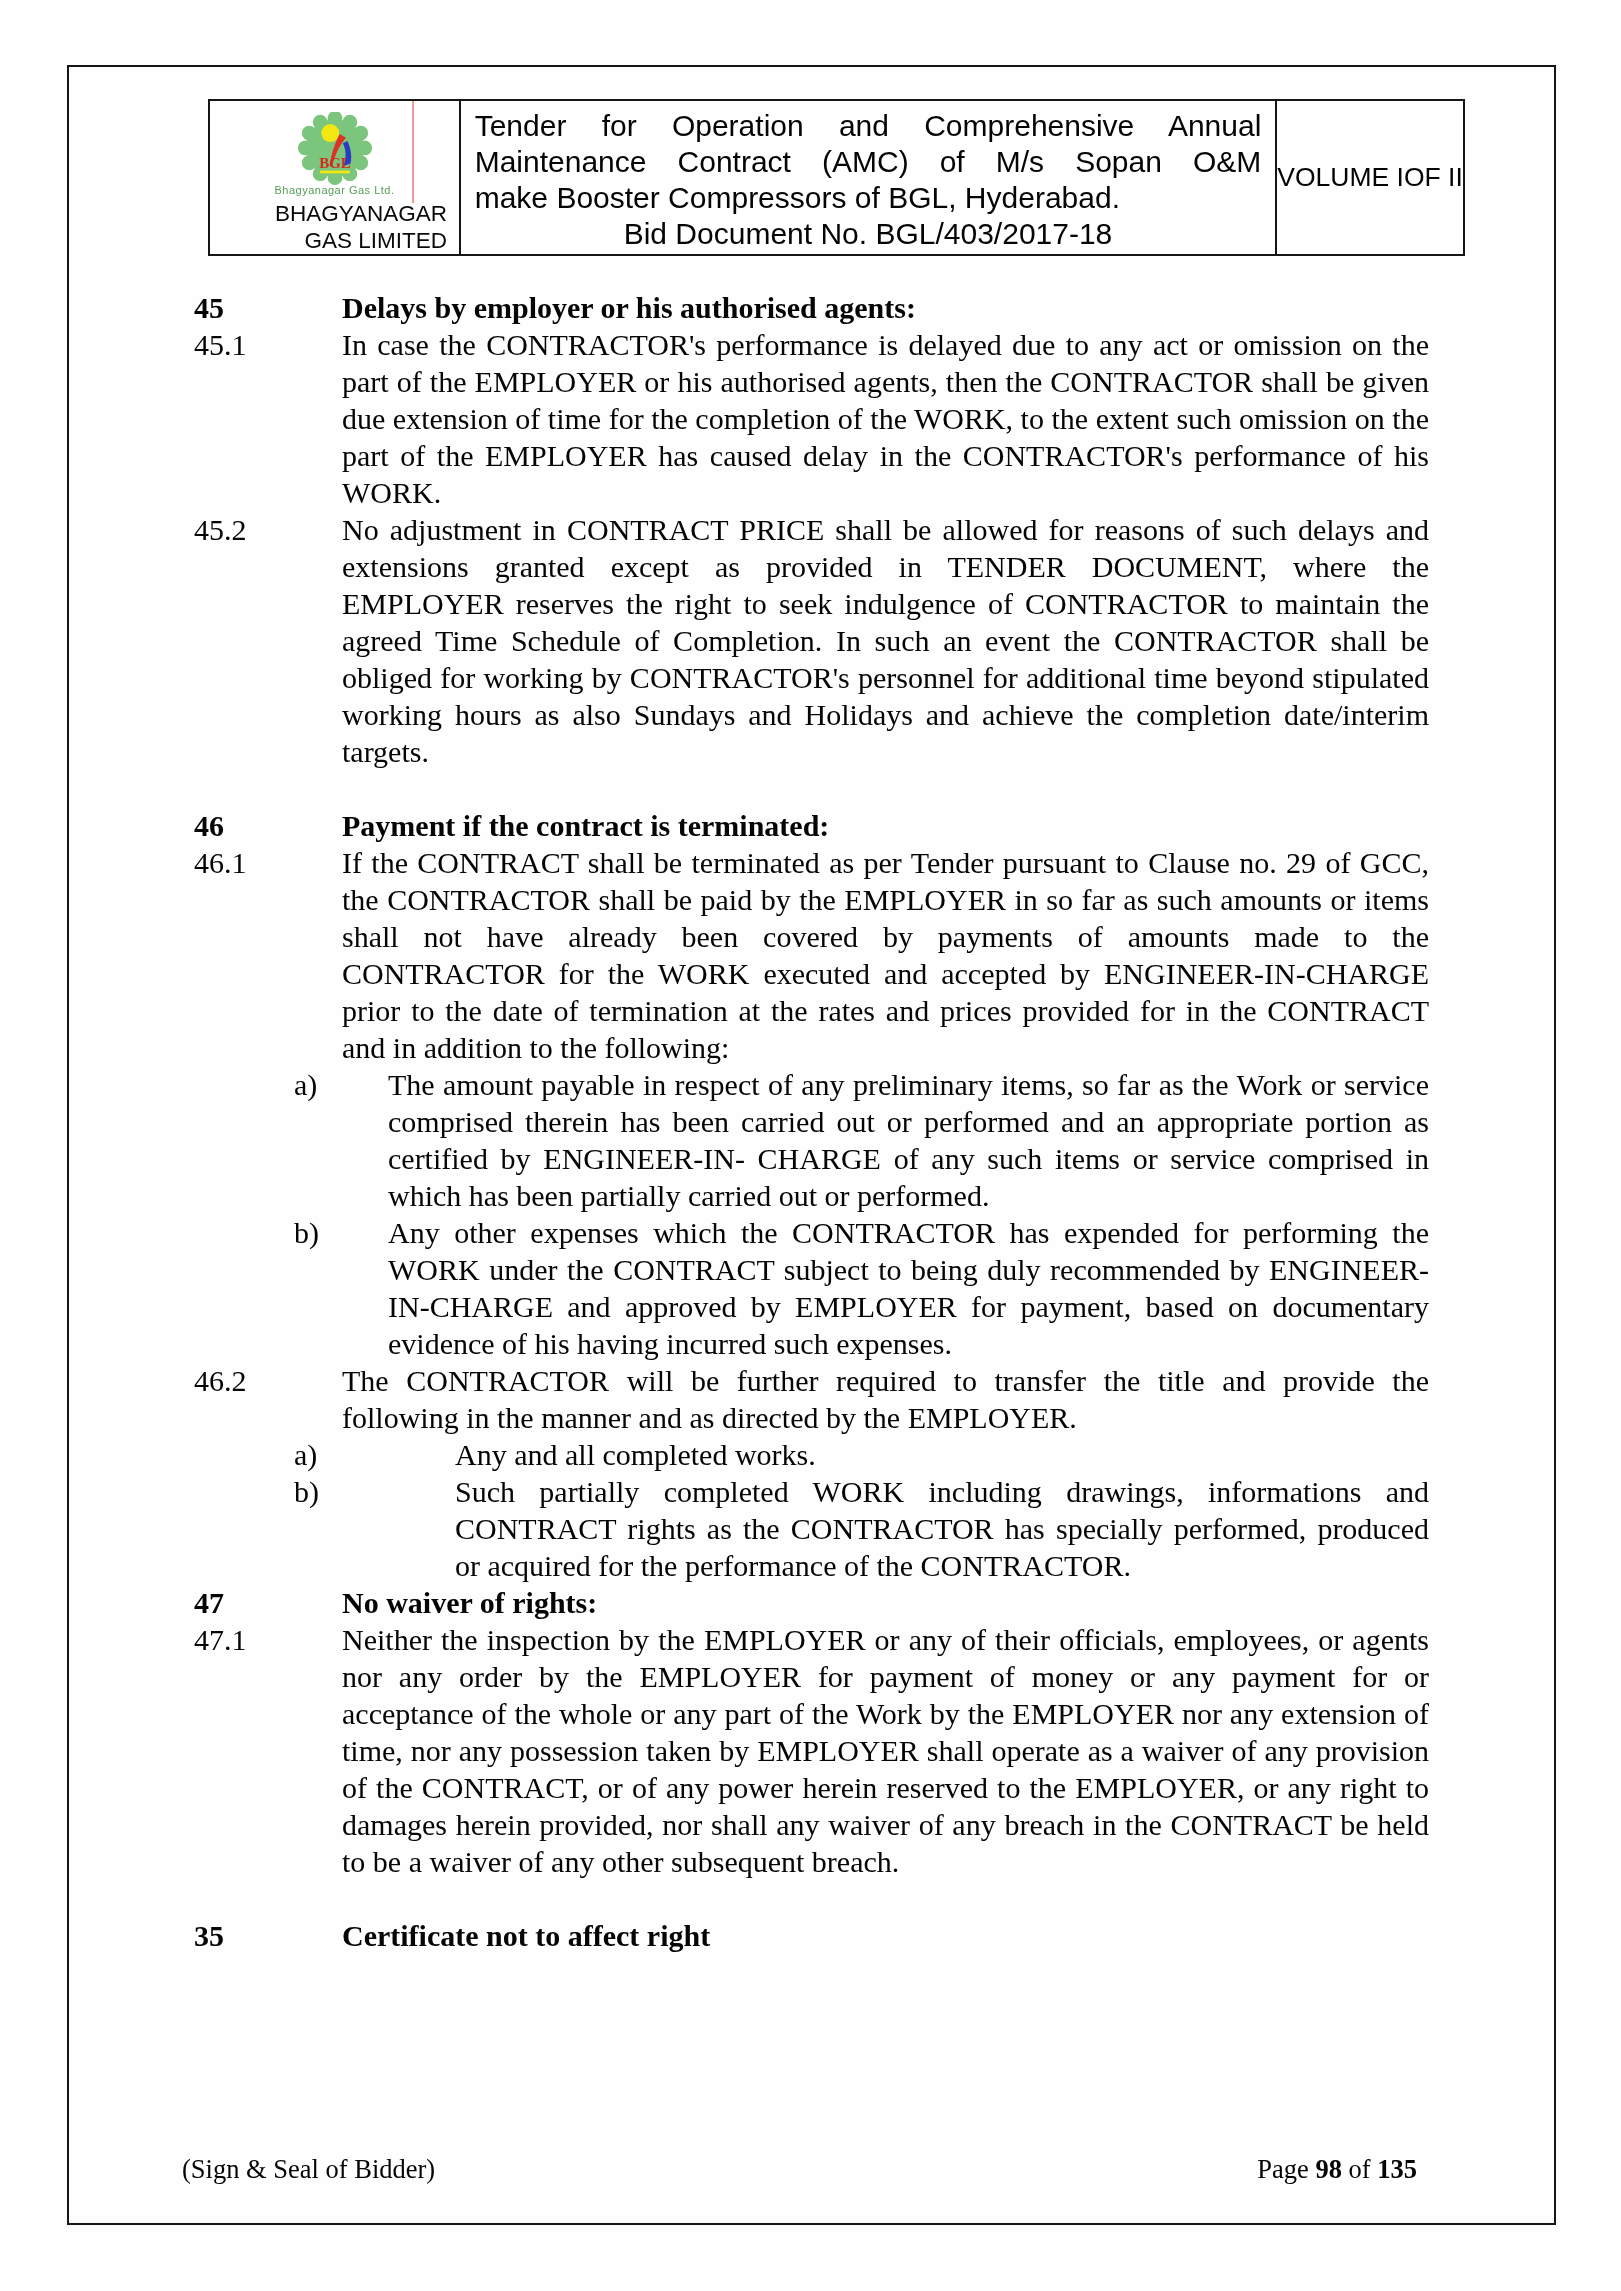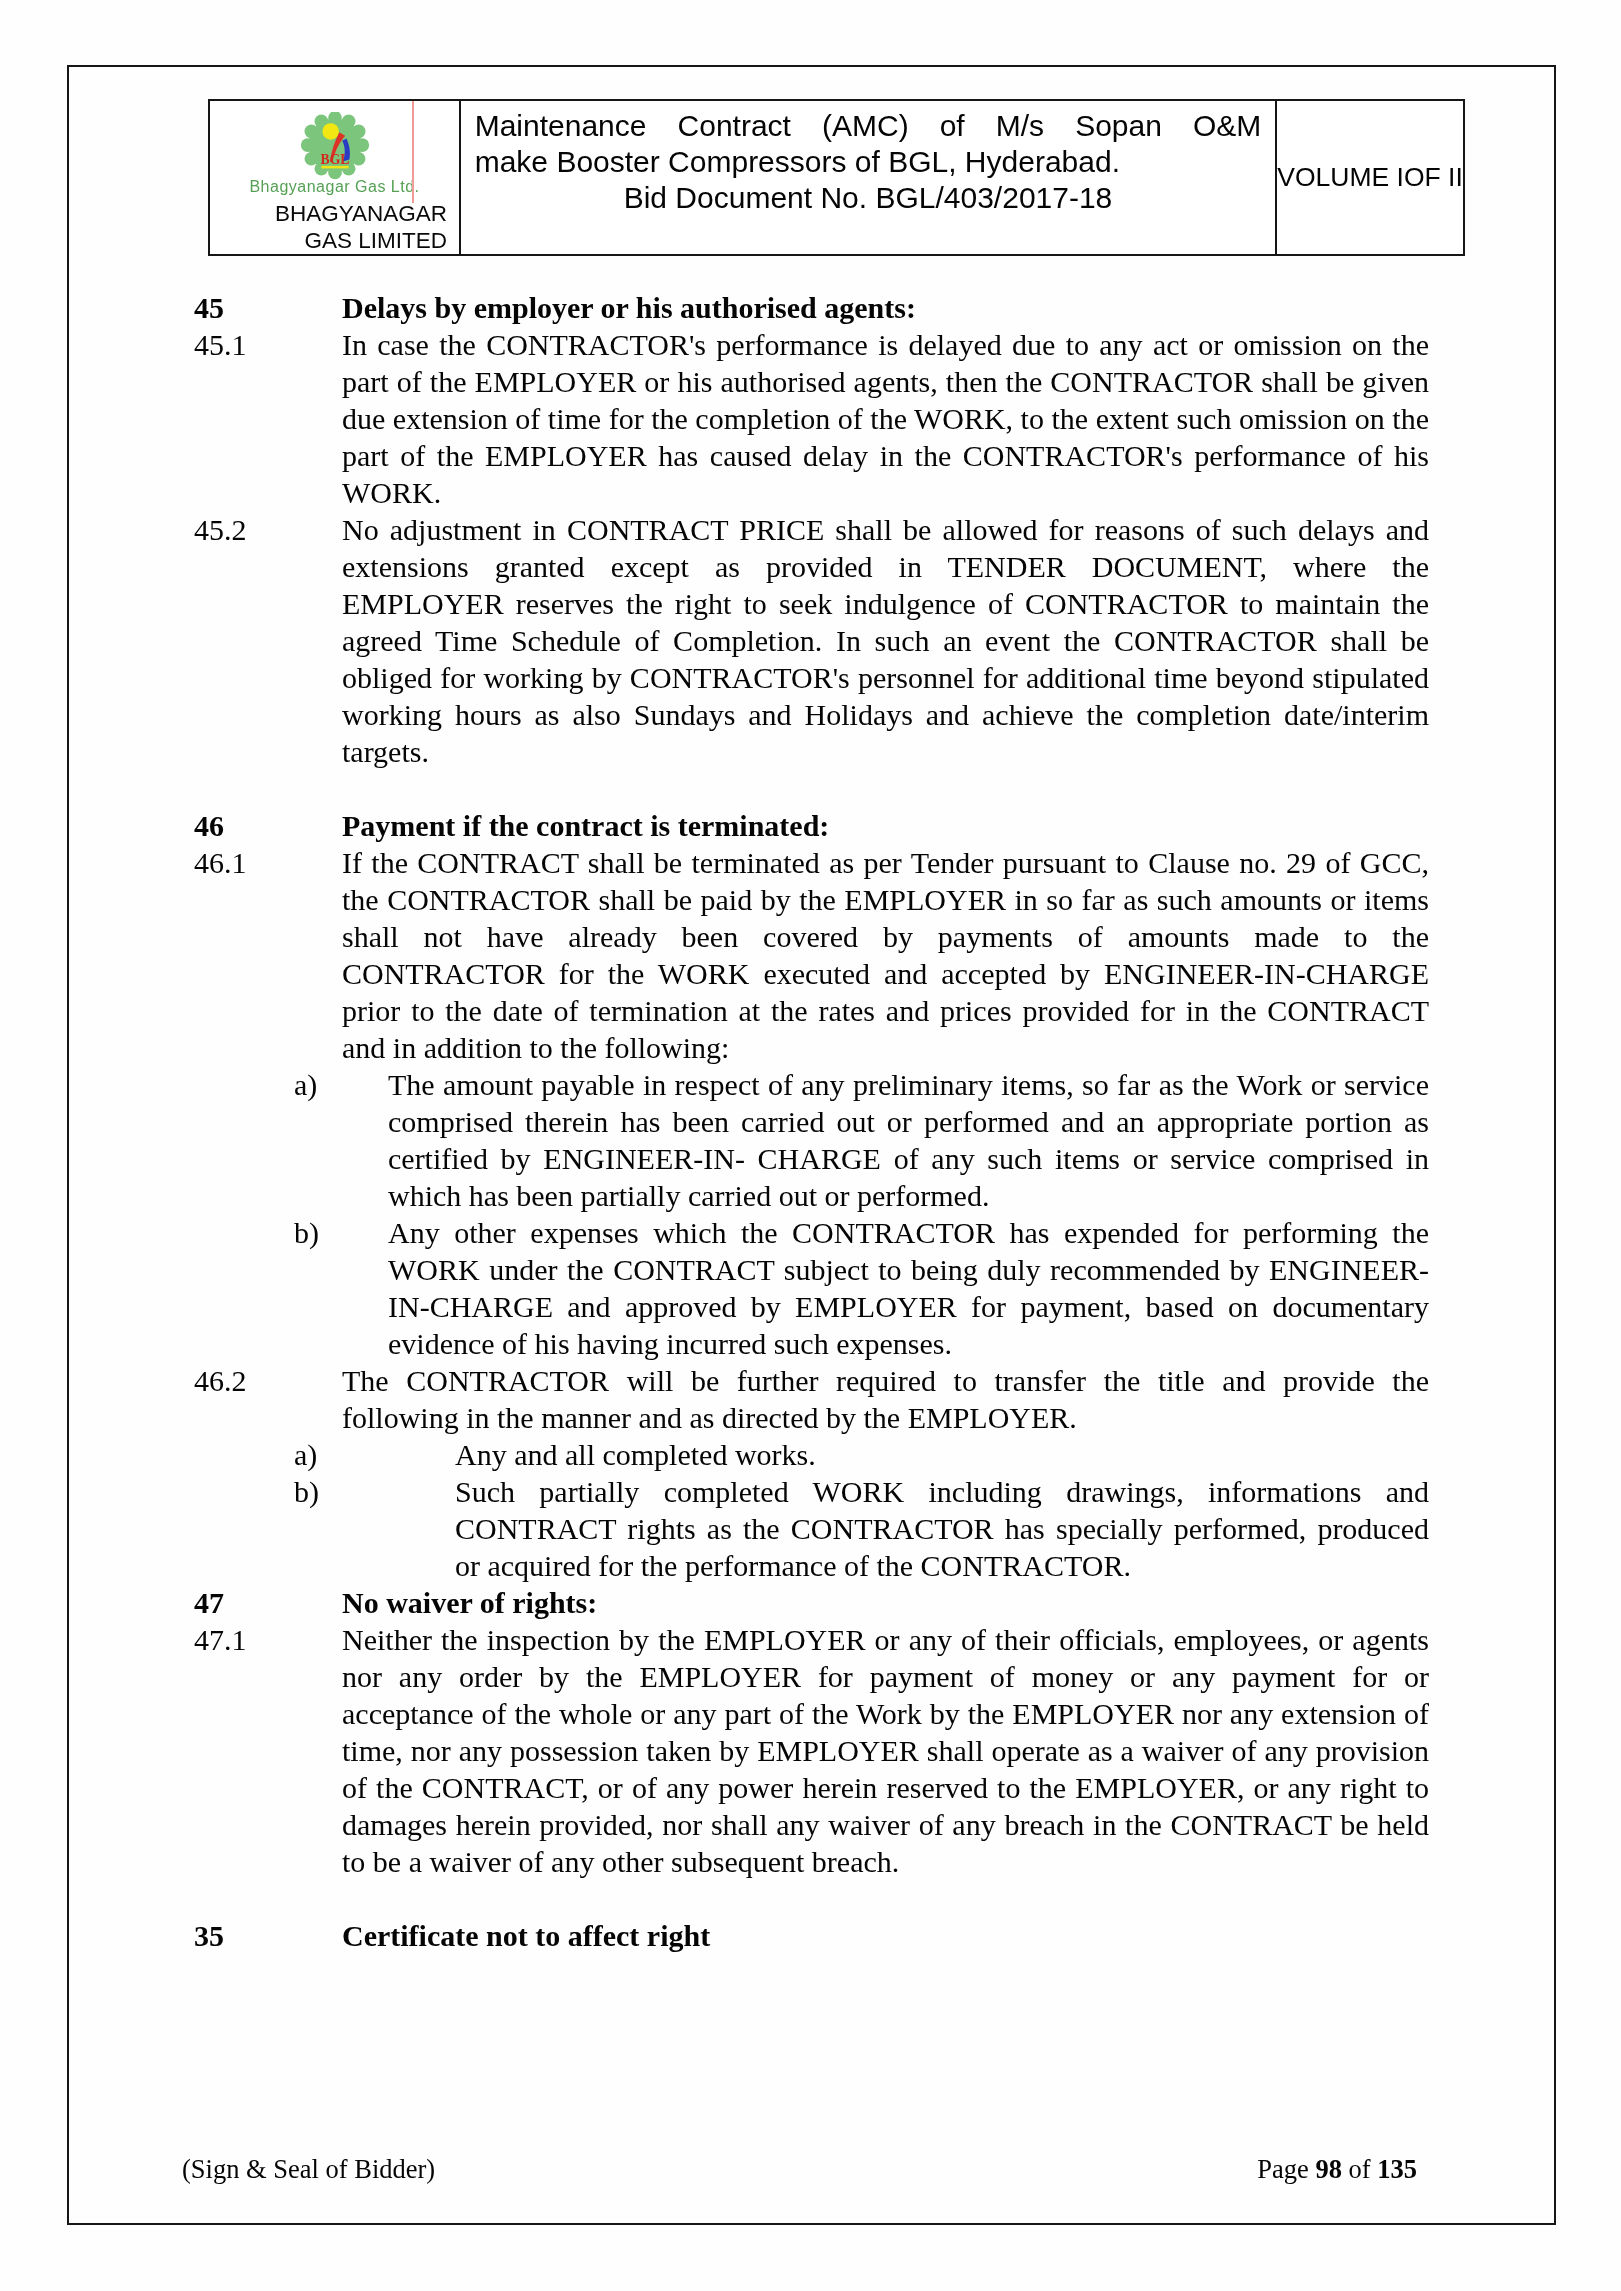--- a/index.html
+++ b/index.html
@@ -17,21 +17,21 @@
     position:absolute; left:208px; top:99px; width:1257px; height:157px;
     border:2px solid #161616; display:flex; box-sizing:border-box; background:#fff;
   }
   .cell-logo {
     width:251px; flex:0 0 251px; border-right:2px solid #161616; box-sizing:border-box;
     display:flex; flex-direction:column; align-items:center; padding-top:11px;
     overflow:hidden; position:relative;
   }
   .red-line { position:absolute; right:45px; top:0; width:2px; height:102px; background:#f09a9a; }
   .logo-caption {
-    font-family:"Liberation Sans", sans-serif; font-size:16px; color:#55a055;
+    font-family:"Liberation Sans", sans-serif; font-size:11px; color:#55a055;
     margin-top:-2.9px; letter-spacing:0.5px;
   }
   .company {
     font-family:"Liberation Sans", sans-serif; font-size:22.5px; line-height:26.5px;
     text-align:right; margin-top:4.9px; color:#0a0a0a; width:225px;
   }
   .cell-title {
     flex:1; border-right:2px solid #161616; box-sizing:border-box;
     padding:6.9px 13.7px 0 13.7px;
     font-family:"Liberation Sans", sans-serif; font-size:30px; line-height:36px; color:#050505;
@@ -94,20 +94,21 @@
         <path d="M66 37 C70 46 72 56 70 66 L61 69 C65 58 64 47 60 40 Z" fill="#2b3cc4"></path>
         <text x="50" y="72" text-anchor="middle" font-family="Liberation Serif, serif" font-size="19" font-weight="bold" fill="#d5281c">BGL</text>
         <rect x="31" y="75" width="38" height="3.5" fill="#f2e713"></rect>
       </svg>
       <div class="logo-caption">Bhagyanagar Gas Ltd.</div>
       <div class="company">BHAGYANAGAR GAS LIMITED</div>
       <div class="red-line"></div>
     </div>
 
     <div class="cell-title">
+      <div class="tline-j">Tender for Operation and Comprehensive Annual</div>
       <div class="tline-j">Maintenance Contract (AMC) of M/s Sopan O&amp;M</div>
       <div class="tline-l">make Booster Compressors of BGL, Hyderabad.</div>
       <div class="tline-c">Bid Document No. BGL/403/2017-18</div>
     </div>
 
     <div class="cell-vol">
       <div>VOLUME I</div>
       <div>OF II</div>
     </div>
   </div>

